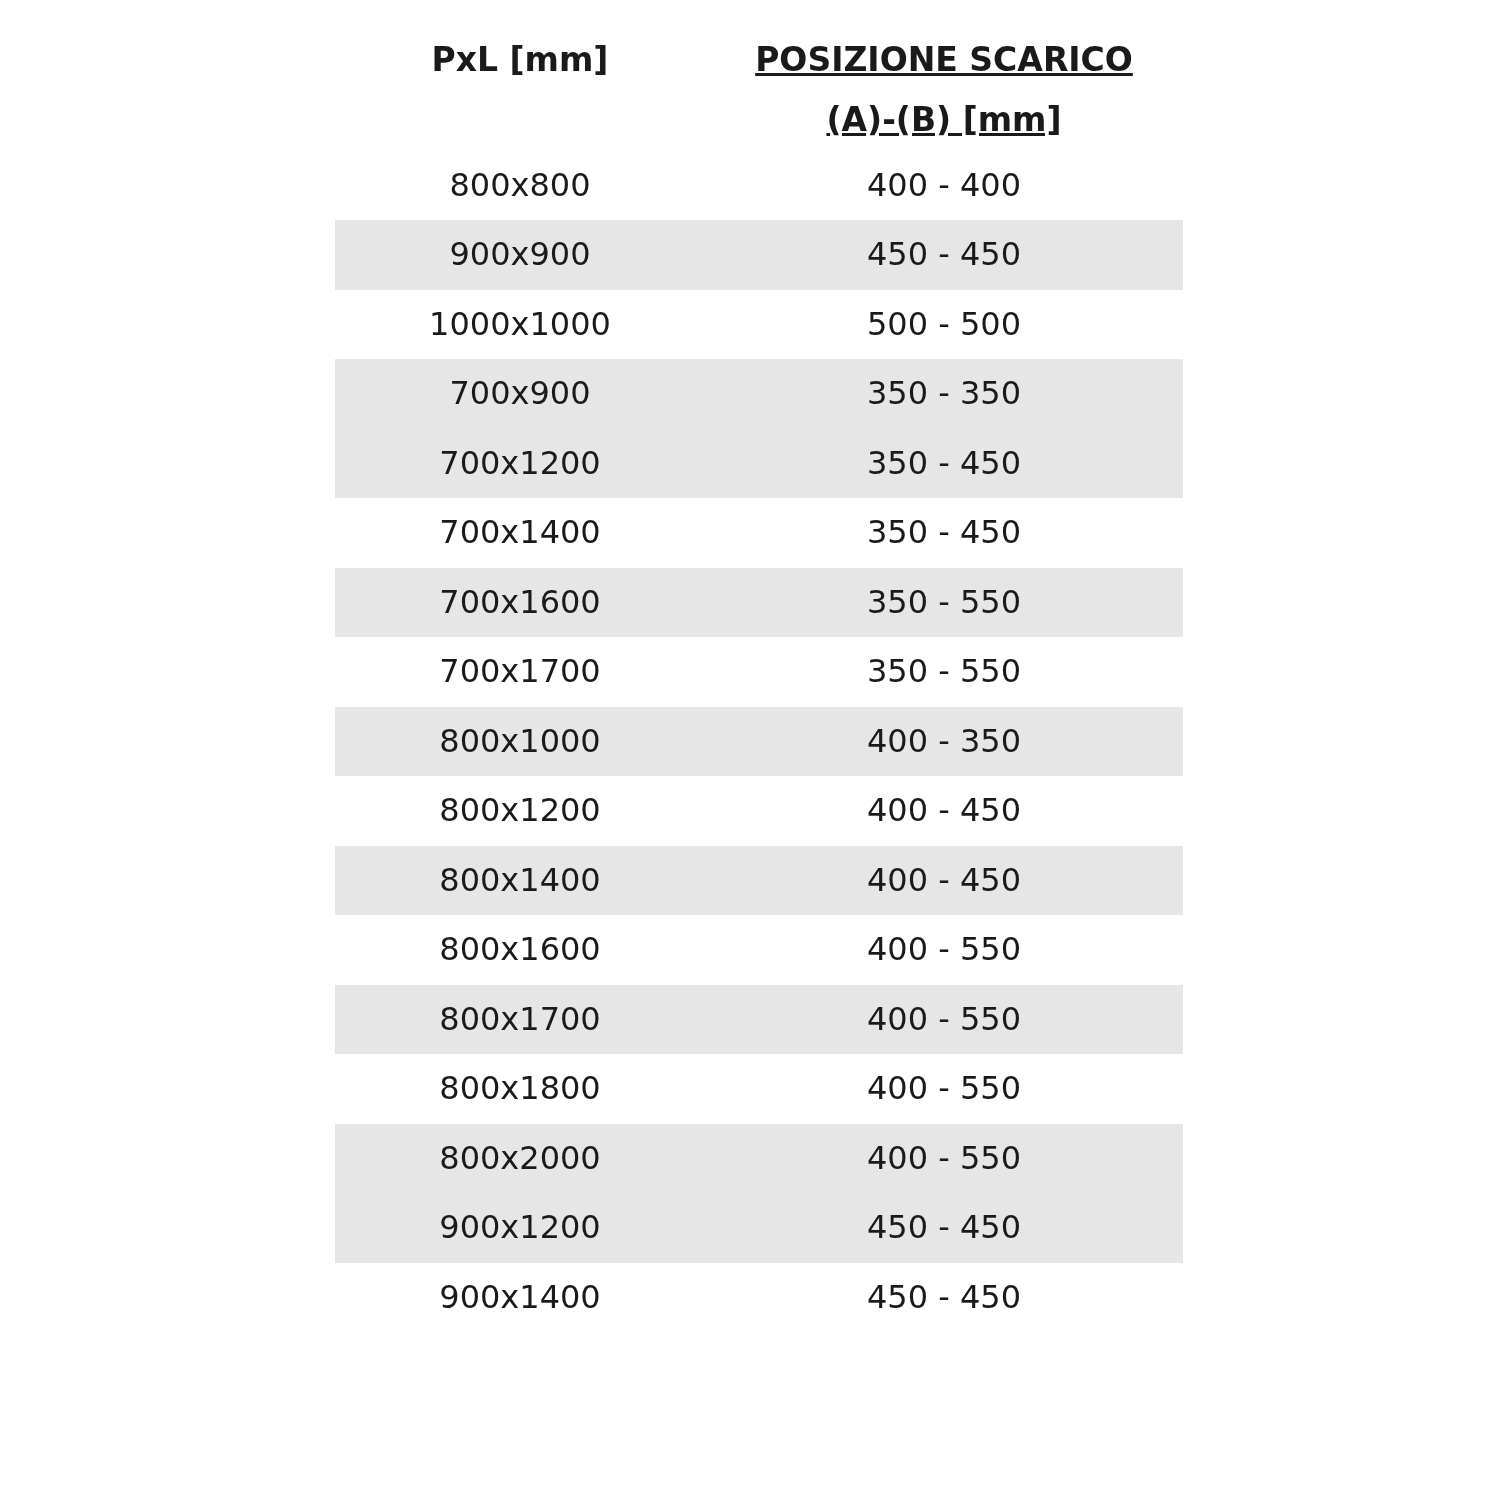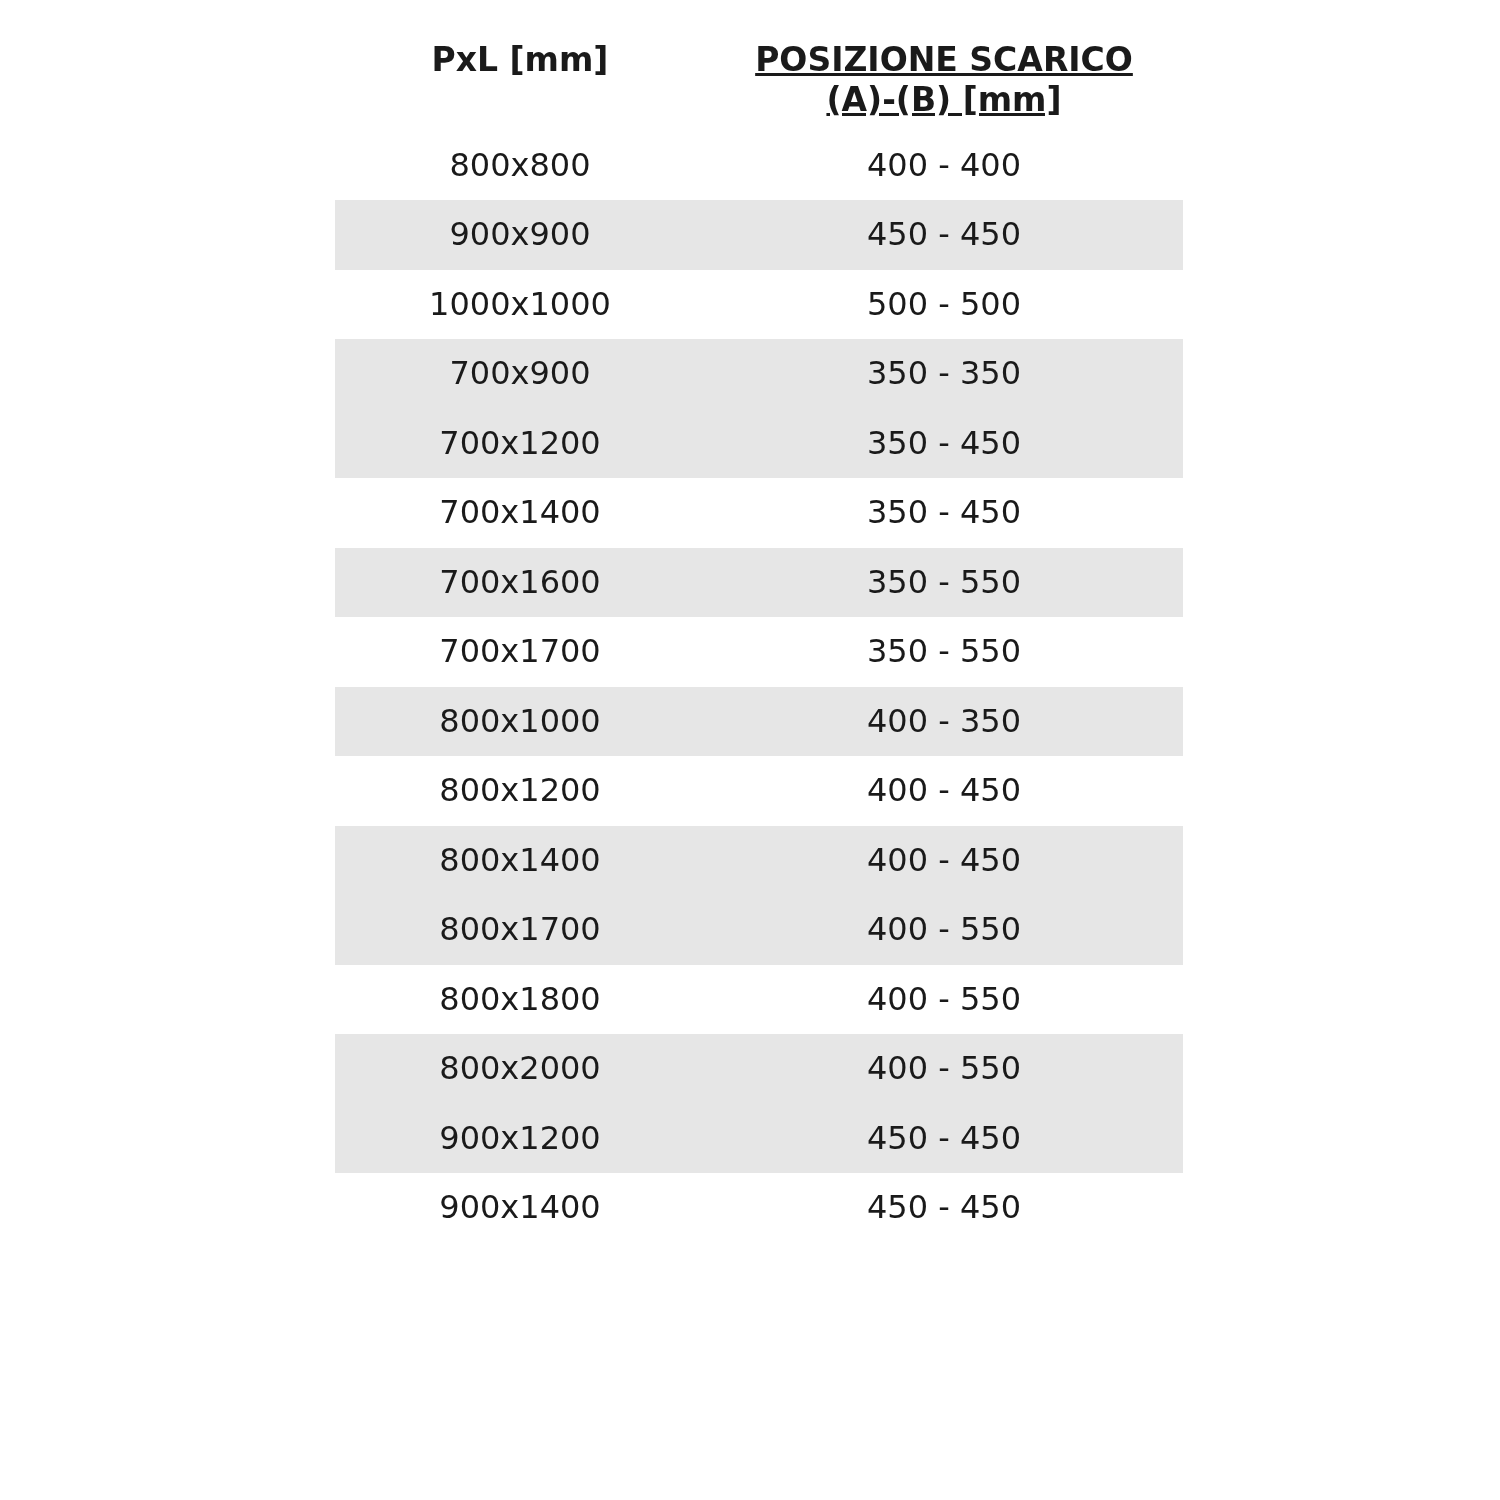--- a/index.html
+++ b/index.html
@@ -42,21 +42,21 @@
   thead th.h-size {
     padding-top: 22px;
     padding-bottom: 10px;
     text-align: center;
   }
   thead th.h-pos {
     padding-top: 22px;
     padding-bottom: 10px;
     text-decoration: underline;
   }
-  .hdr-line2 { display: block; }
+  .hdr-line2 { display: block; margin-top: 20px; }
 
   tbody td {
     font-size: 32px;
     font-weight: normal;
     text-align: center;
     padding: 0;
     height: 69.5px;
     line-height: 69.5px;
     color: #1a1a1a;
     white-space: nowrap;
@@ -128,20 +128,24 @@
           <td class="cell-pos">400 - 350</td>
         </tr>
         <tr class="plain">
           <td class="cell-size">800x1200</td>
           <td class="cell-pos">400 - 450</td>
         </tr>
         <tr class="shaded">
           <td class="cell-size">800x1400</td>
           <td class="cell-pos">400 - 450</td>
         </tr>
+        <tr class="plain">
+          <td class="cell-size">800x1600</td>
+          <td class="cell-pos">400 - 550</td>
+        </tr>
         <tr class="shaded">
           <td class="cell-size">800x1700</td>
           <td class="cell-pos">400 - 550</td>
         </tr>
         <tr class="plain">
           <td class="cell-size">800x1800</td>
           <td class="cell-pos">400 - 550</td>
         </tr>
         <tr class="shaded">
           <td class="cell-size">800x2000</td>

